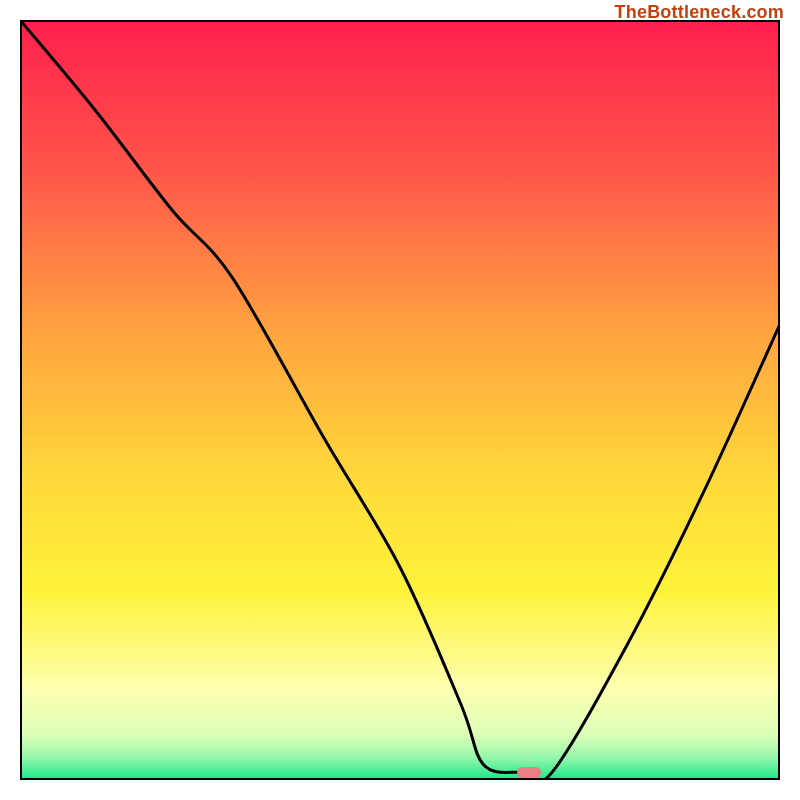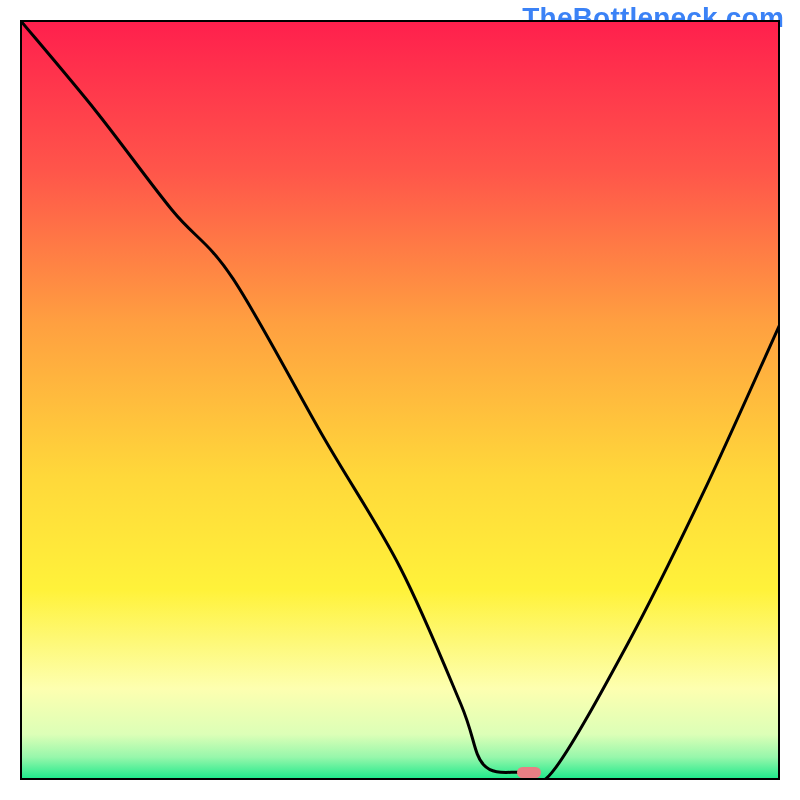--- a/index.html
+++ b/index.html
@@ -22,23 +22,23 @@
     position: absolute;
     left: 20px;
     top: 20px;
     width: 760px;
     height: 760px;
   }
   .watermark {
     position: absolute;
     top: 2px;
     right: 16px;
-    font-size: 28px;
+    font-size: 18px;
     font-weight: 600;
-    color: #3b82f6;
+    color: #c2410c;
     letter-spacing: 0.2px;
   }
   .marker {
     position: absolute;
     background: #e97f84;
     border-radius: 8px;
   }
   svg {
     position: absolute;
     left: 0;

